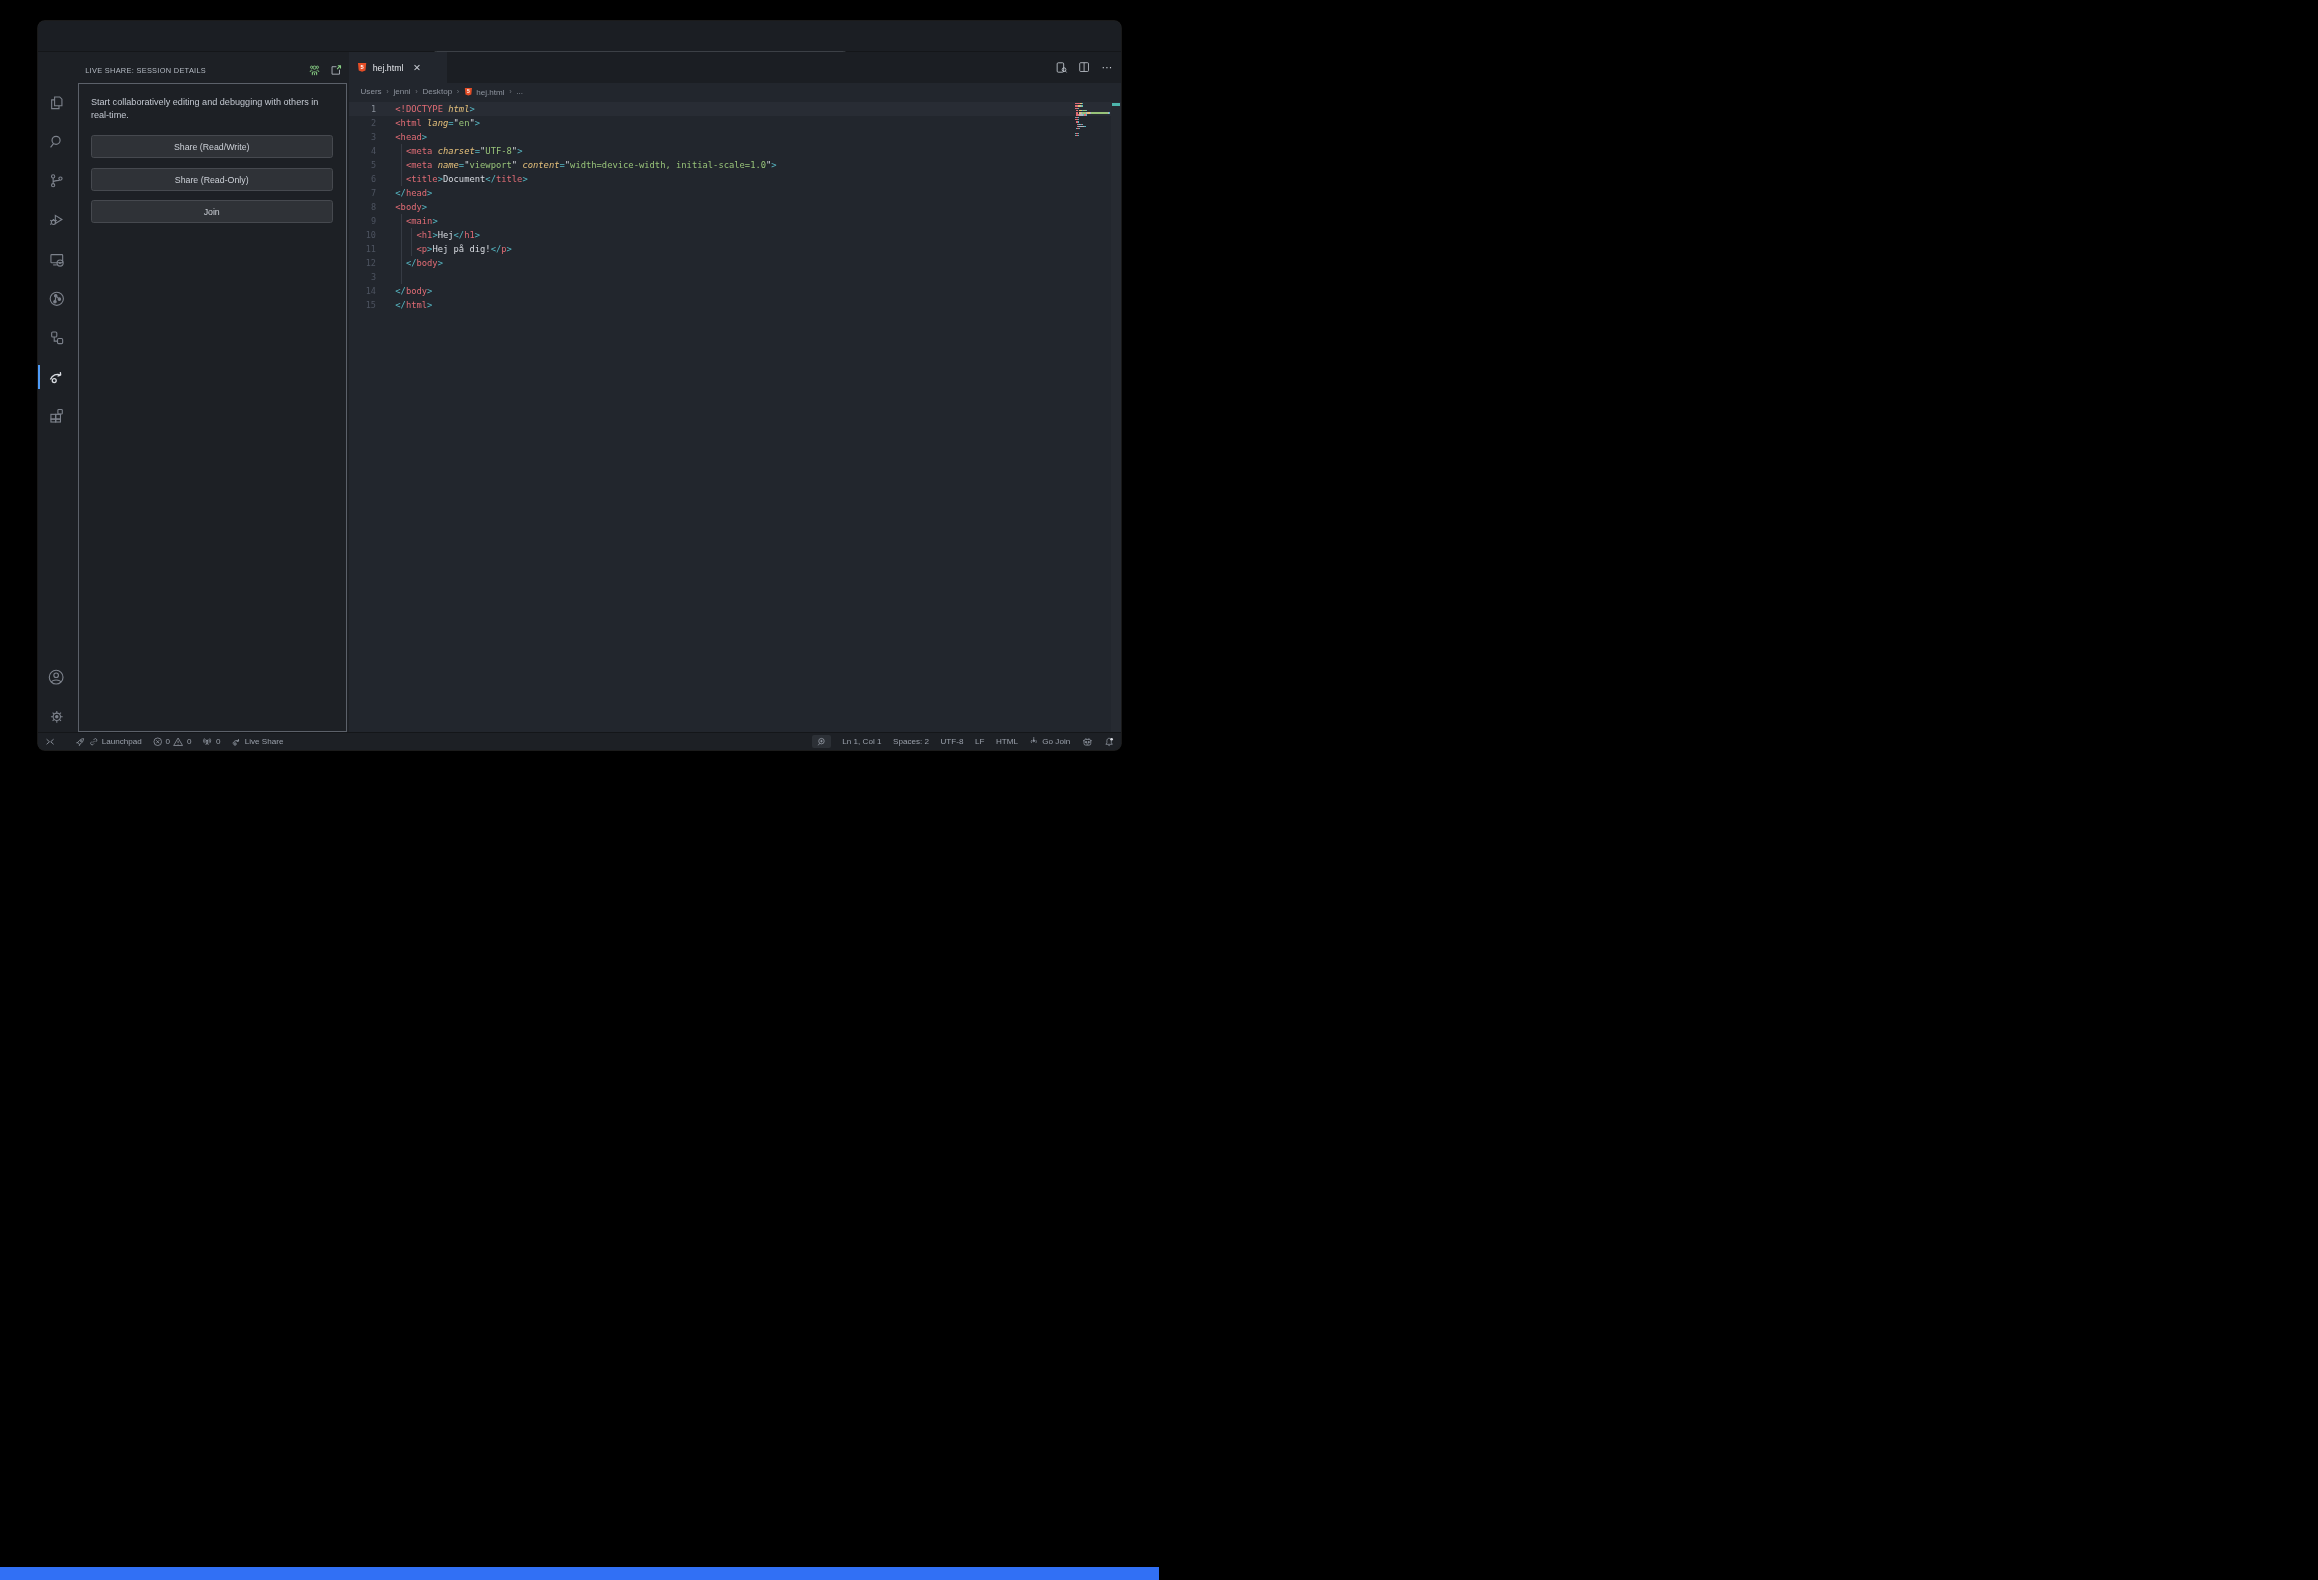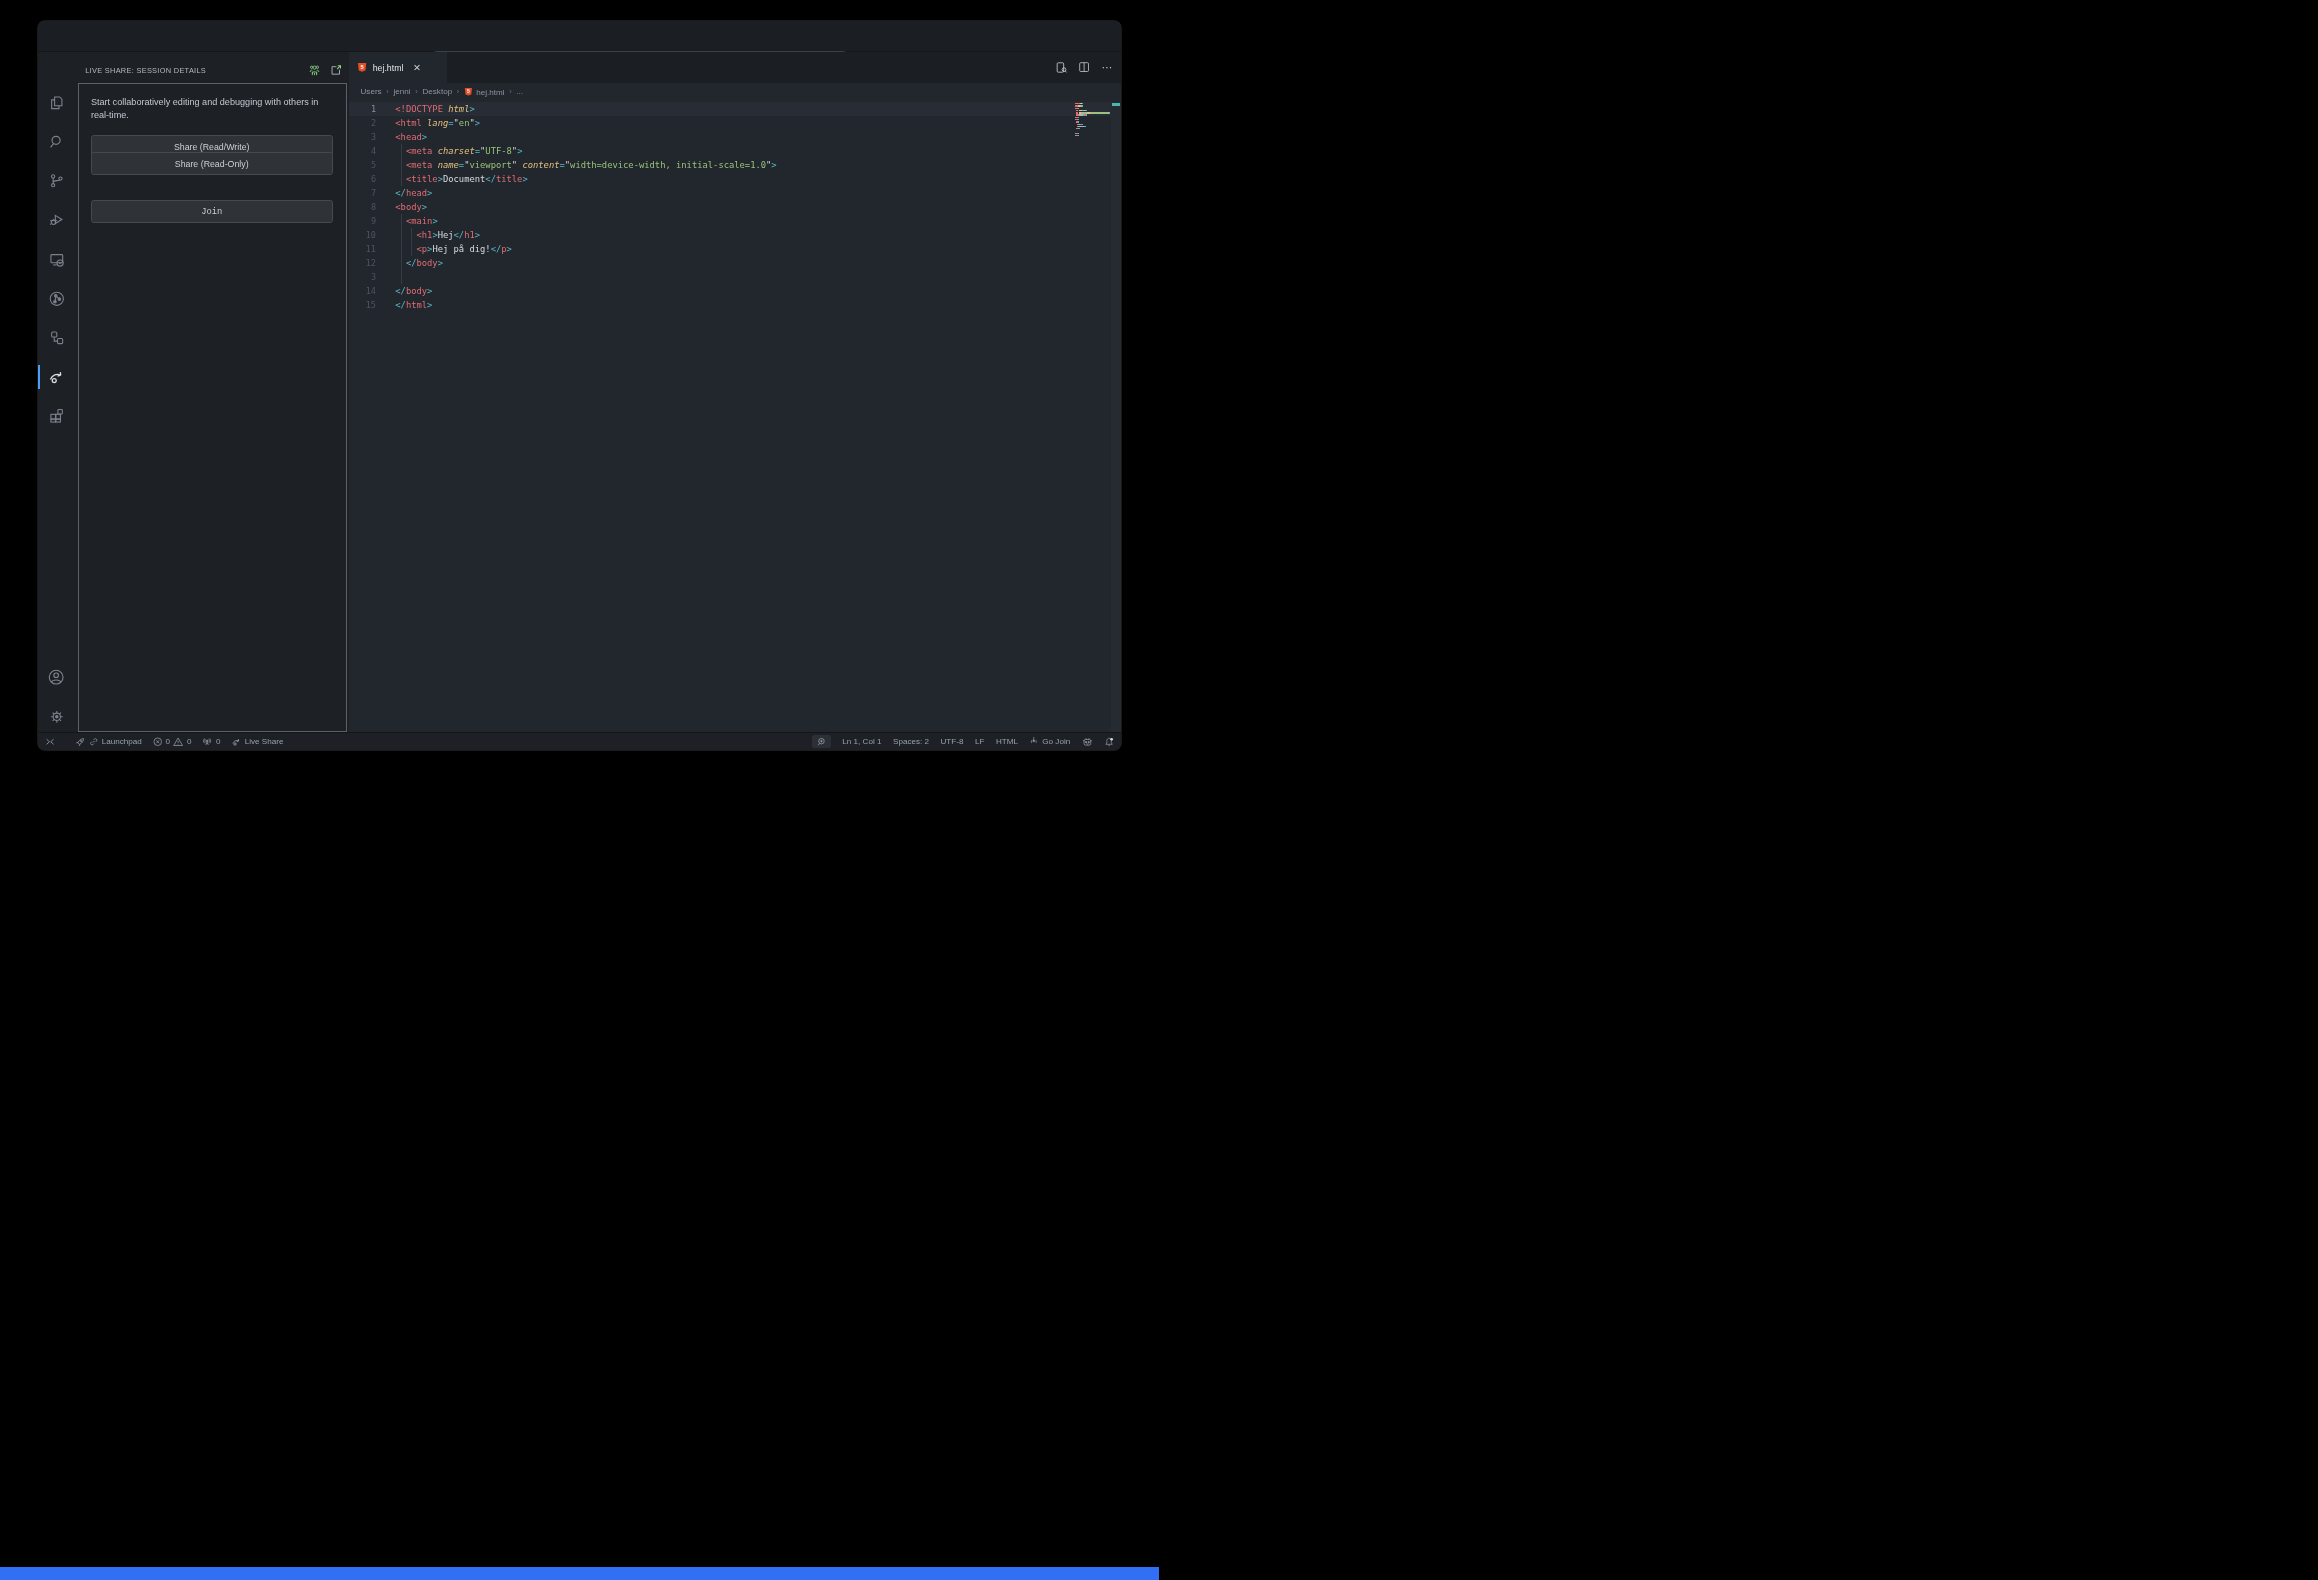--- a/index.html
+++ b/index.html
@@ -272,22 +272,22 @@
               <path d="M14 8.5 V15 H3 V4 H9.5" stroke="#b4bac3" stroke-width="1.3"></path>
               <path d="M10.5 7.5 L15.5 2.5 M11.5 2.5 H15.5 V6.5" stroke="#89d185" stroke-width="1.6"></path>
             </svg>
           </span>
       </span>
     </div>
 
     <div id="session-box">
       <div id="session-desc">Start collaboratively editing and debugging with others in real-time.</div>
       <button class="sb-btn" style="top:51px;">Share (Read/Write)</button>
-      <button class="sb-btn" style="top:68px;text-align:center;">Share (Read-Only)</button>
-      <button class="sb-btn" style="top:116px;font-family:Liberation Mono, monospace;">Join</button>
+      <button class="sb-btn" style="top:84px;text-align:center;">Share (Read-Only)</button>
+      <button class="sb-btn" style="top:116px;">Join</button>
     </div>
   </div>
 
   <div id="editor">
     <div id="tabbar">
       <div id="tab">
         <span>
             <svg width="10.2" height="10.8" viewBox="0 0 16 16">
               <path d="M1.5 1 H14.5 L13.3 13 L8 15 L2.7 13 Z" fill="#e44d26"></path>
               <text x="8" y="11" font-size="9" font-family="Liberation Sans, sans-serif" font-weight="bold" fill="#fff" text-anchor="middle">5</text>

